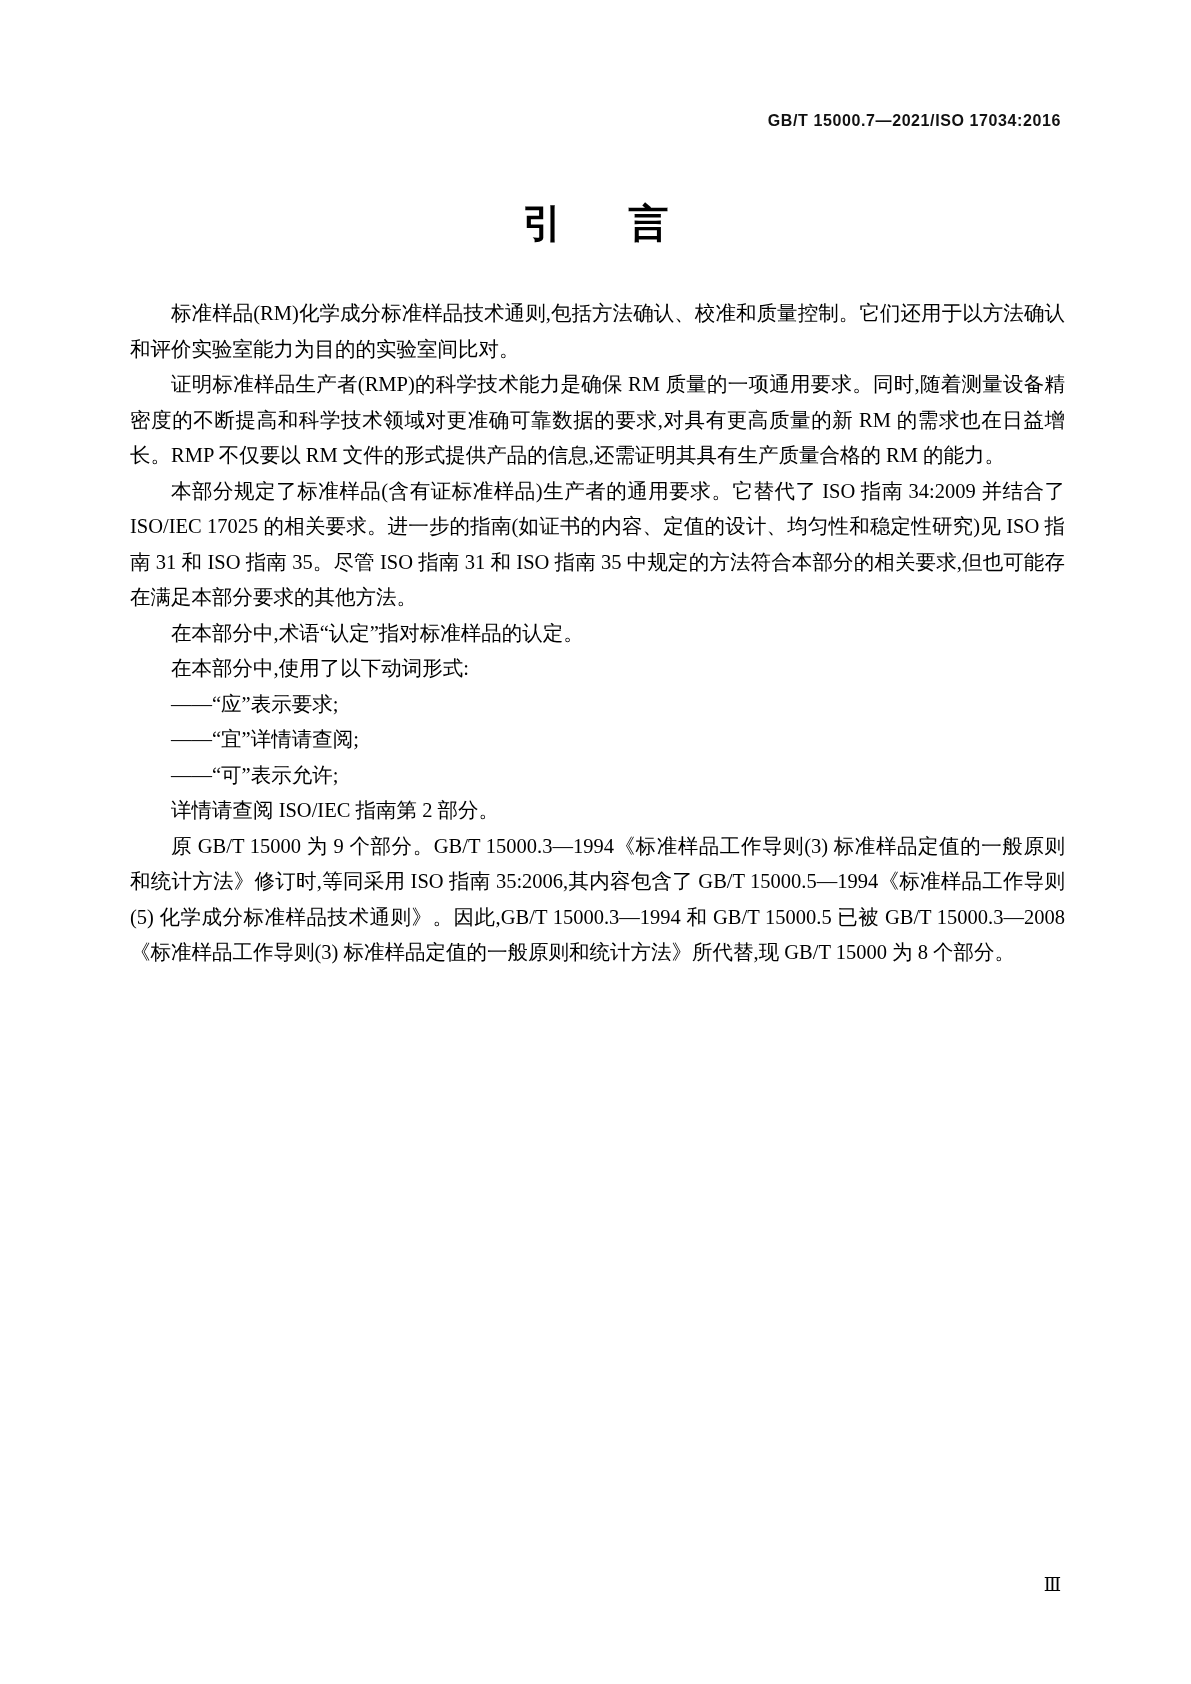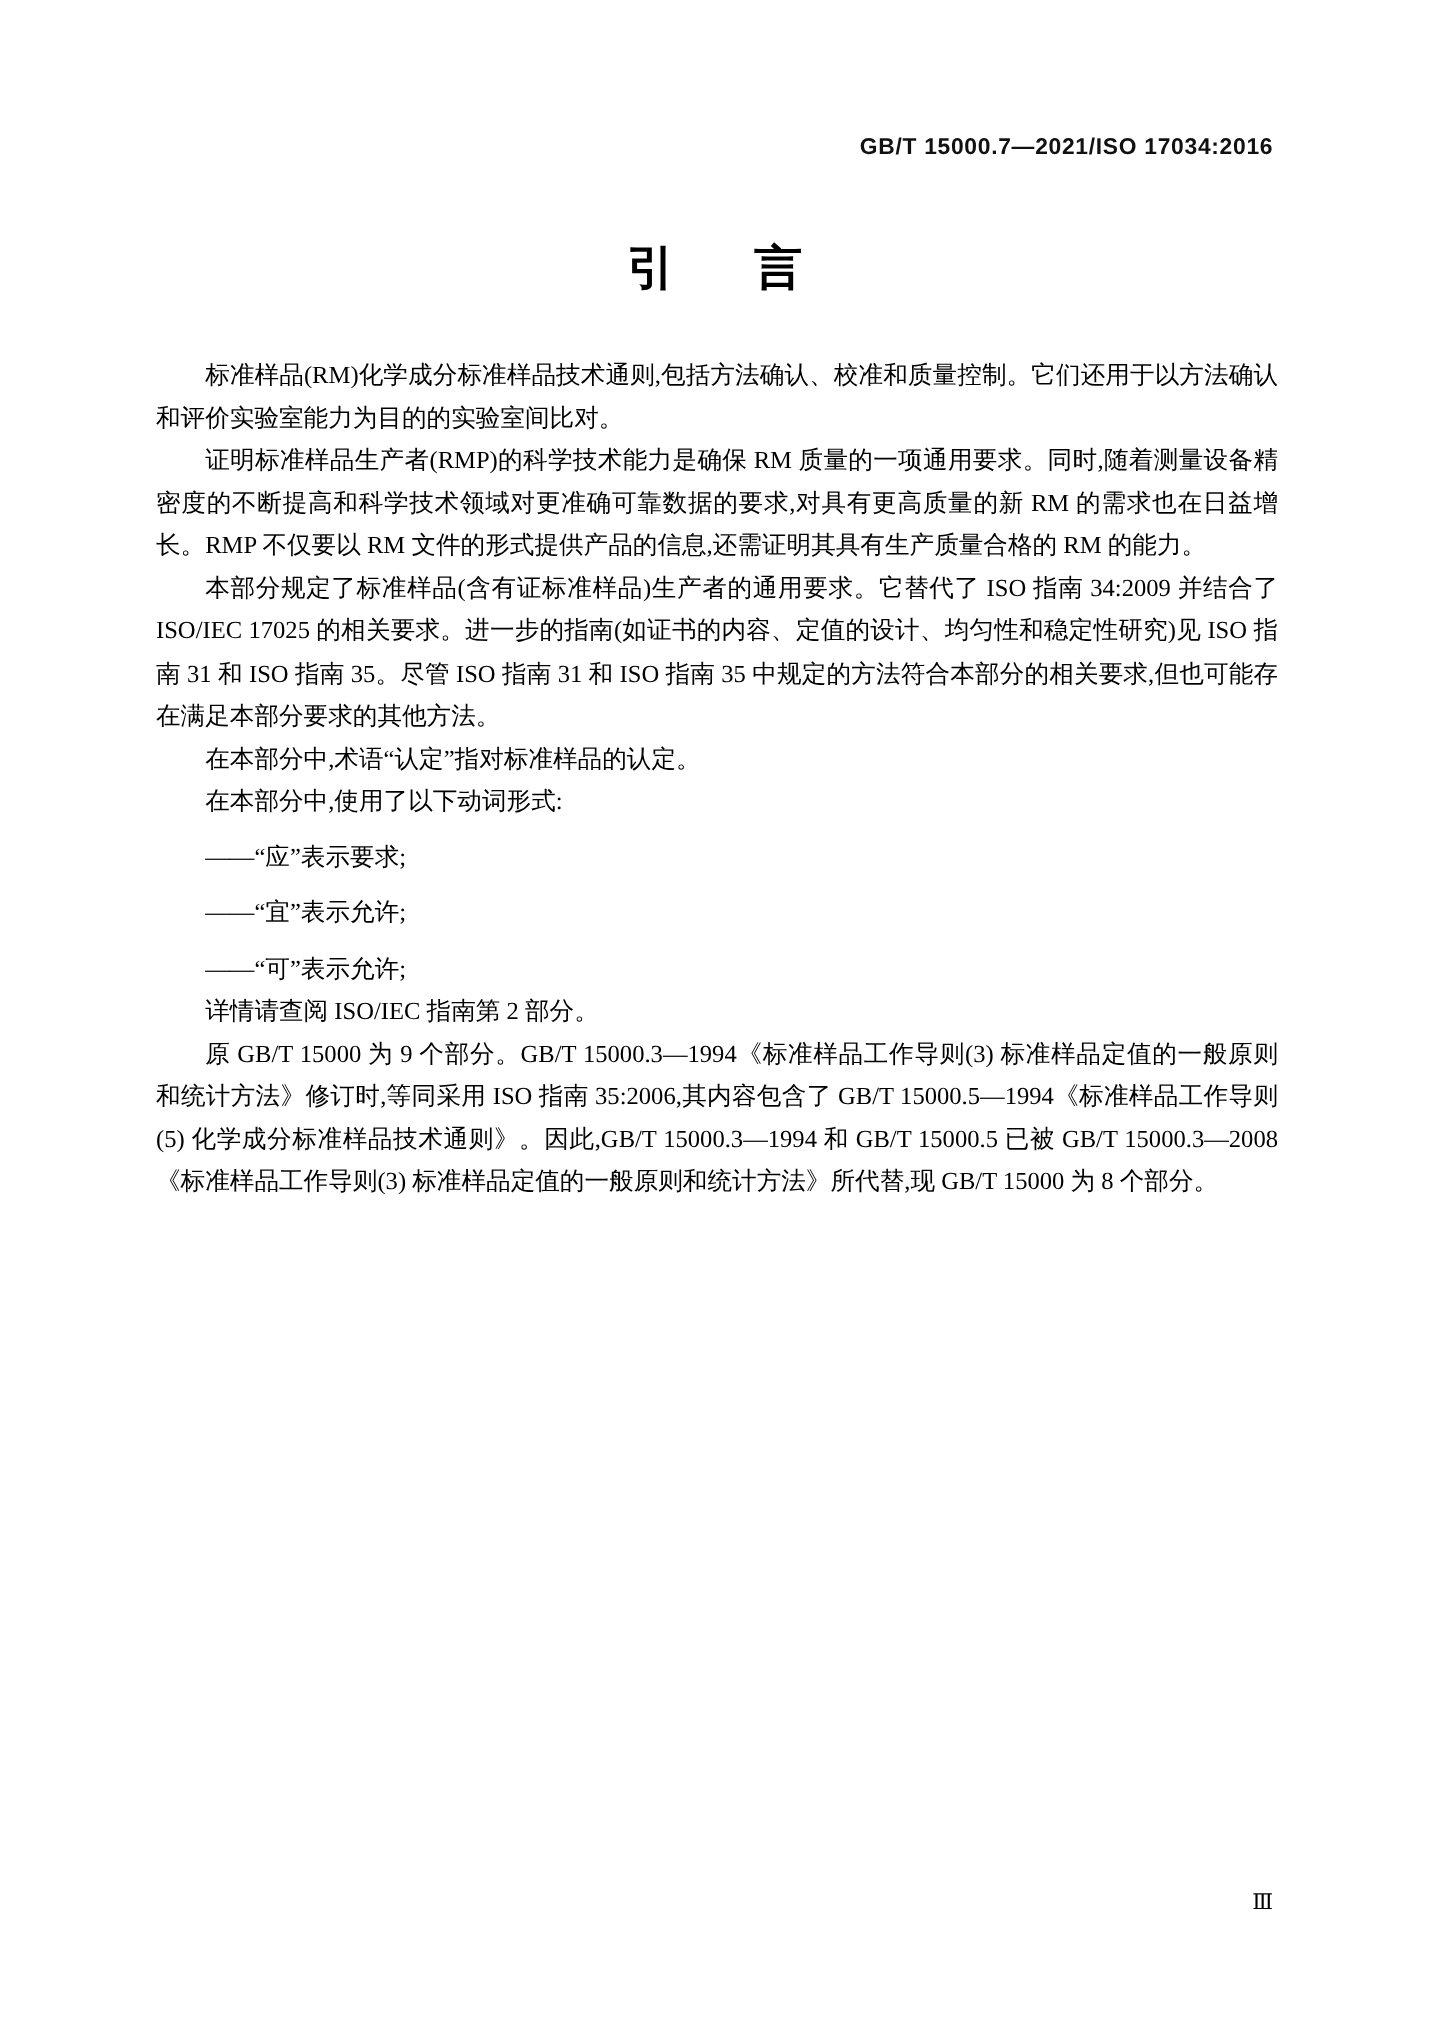--- a/index.html
+++ b/index.html
@@ -15,21 +15,21 @@
     background: #ffffff;
     font-family: "Liberation Serif", "DejaVu Serif", serif;
     color: #000000;
     overflow: hidden;
   }
   .header {
     position: absolute;
     top: 112px;
     right: 130px;
     font-family: "Liberation Sans", "DejaVu Sans", sans-serif;
-    font-size: 19px;
+    font-size: 16px;
     letter-spacing: 0.6px;
     font-weight: 700;
     color: #111;
     white-space: nowrap;
   }
   .doc-title {
     position: absolute;
     top: 196px;
     left: 0;
     width: 1191px;
@@ -51,21 +51,20 @@
     text-align: justify;
     text-justify: inter-ideograph;
     color: #000;
   }
   .body-text p {
     margin: 0;
     text-indent: 2em;
   }
   .body-text p.dash {
     text-indent: 2em;
-    margin-top: 11px;
   }
   .page-number {
     position: absolute;
     bottom: 88px;
     right: 130px;
     font-family: "Liberation Serif", "DejaVu Serif", serif;
     font-size: 18px;
     color: #000;
   }
 </style>
@@ -78,21 +77,21 @@
 
   <div class="doc-title">引  言</div>
 
   <div class="body-text">
     <p>标准样品(RM)化学成分标准样品技术通则,包括方法确认、校准和质量控制。它们还用于以方法确认和评价实验室能力为目的的实验室间比对。</p>
     <p>证明标准样品生产者(RMP)的科学技术能力是确保 RM 质量的一项通用要求。同时,随着测量设备精密度的不断提高和科学技术领域对更准确可靠数据的要求,对具有更高质量的新 RM 的需求也在日益增长。RMP 不仅要以 RM 文件的形式提供产品的信息,还需证明其具有生产质量合格的 RM 的能力。</p>
     <p>本部分规定了标准样品(含有证标准样品)生产者的通用要求。它替代了 ISO 指南 34:2009 并结合了 ISO/IEC 17025 的相关要求。进一步的指南(如证书的内容、定值的设计、均匀性和稳定性研究)见 ISO 指南 31 和 ISO 指南 35。尽管 ISO 指南 31 和 ISO 指南 35 中规定的方法符合本部分的相关要求,但也可能存在满足本部分要求的其他方法。</p>
     <p>在本部分中,术语“认定”指对标准样品的认定。</p>
     <p>在本部分中,使用了以下动词形式:</p>
     <p class="dash">——“应”表示要求;</p>
-    <p class="dash">——“宜”表示允许;</p>
+    <p class="dash">——“宜”详情请查阅;</p>
     <p class="dash">——“可”表示允许;</p>
     <p>详情请查阅 ISO/IEC 指南第 2 部分。</p>
     <p>原 GB/T 15000 为 9 个部分。GB/T 15000.3—1994《标准样品工作导则(3)  标准样品定值的一般原则和统计方法》修订时,等同采用 ISO 指南 35:2006,其内容包含了 GB/T 15000.5—1994《标准样品工作导则(5)  化学成分标准样品技术通则》。因此,GB/T 15000.3—1994 和 GB/T 15000.5 已被 GB/T 15000.3—2008《标准样品工作导则(3)  标准样品定值的一般原则和统计方法》所代替,现 GB/T 15000 为 8 个部分。</p>
   </div>
 
   <div class="page-number">Ⅲ</div>
 
 </div>
 
 </body></html>

